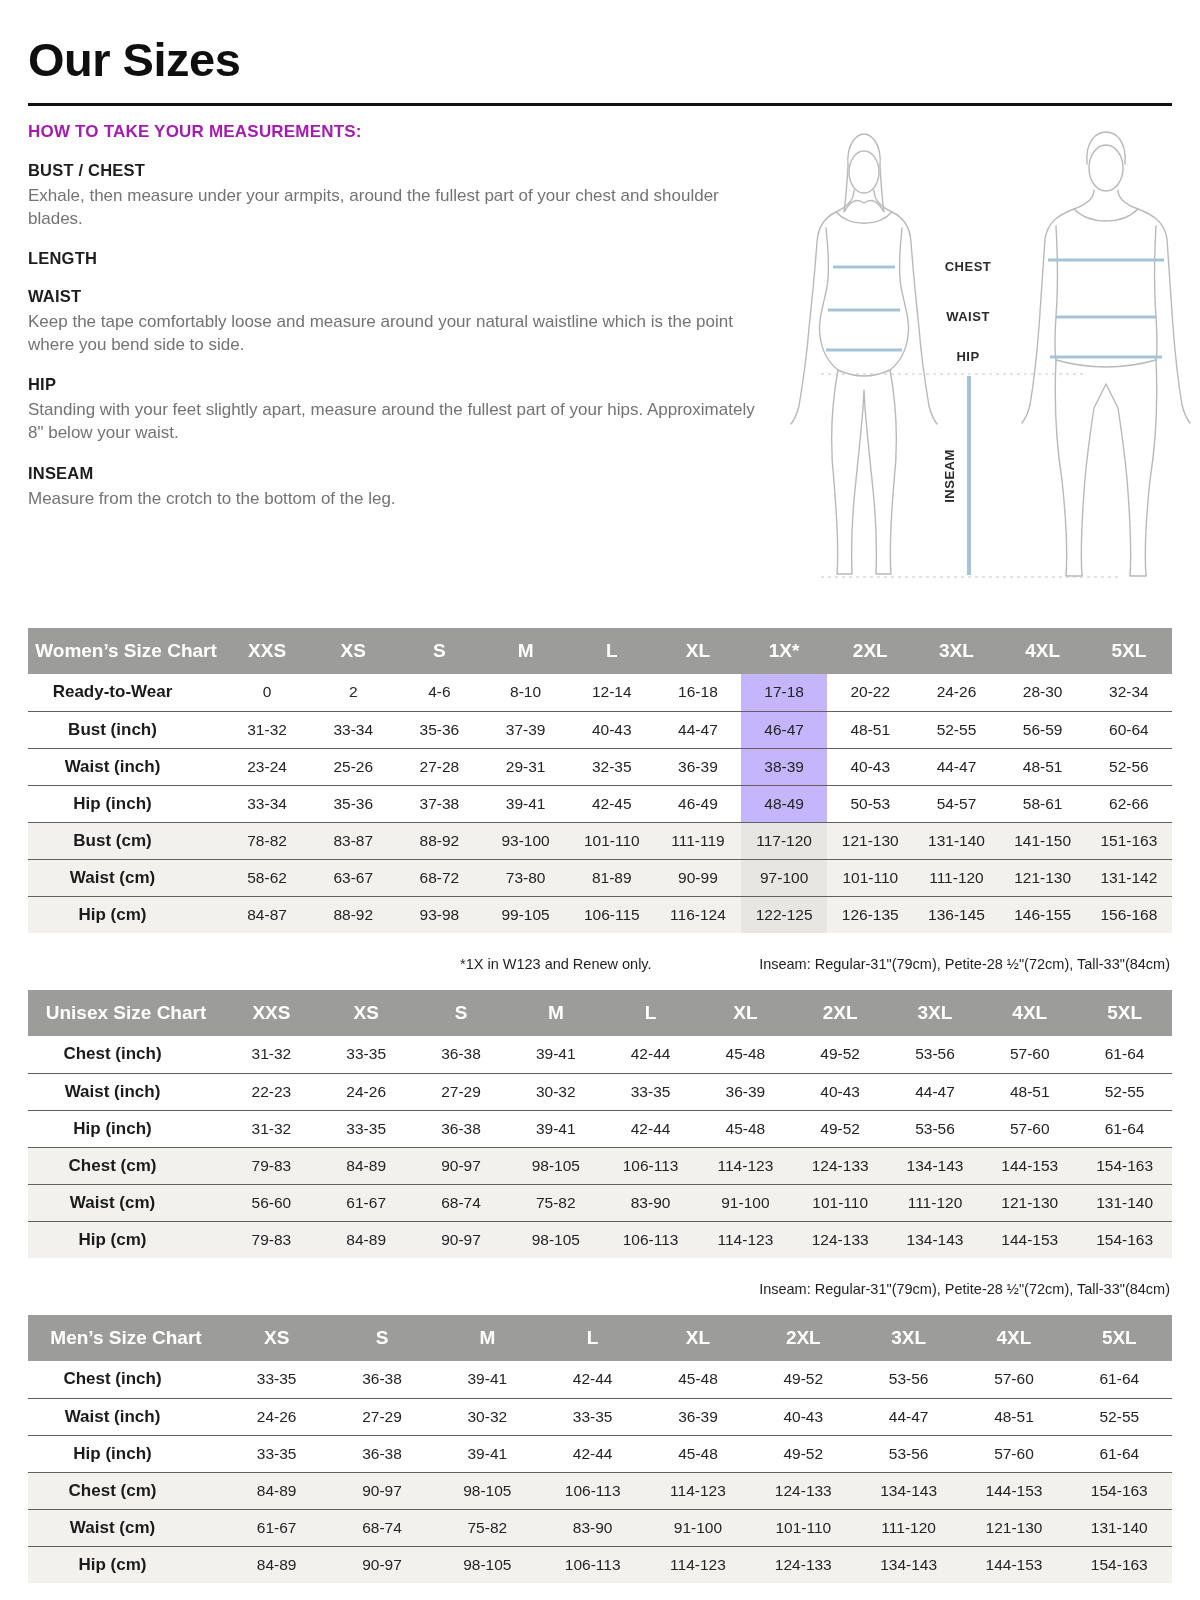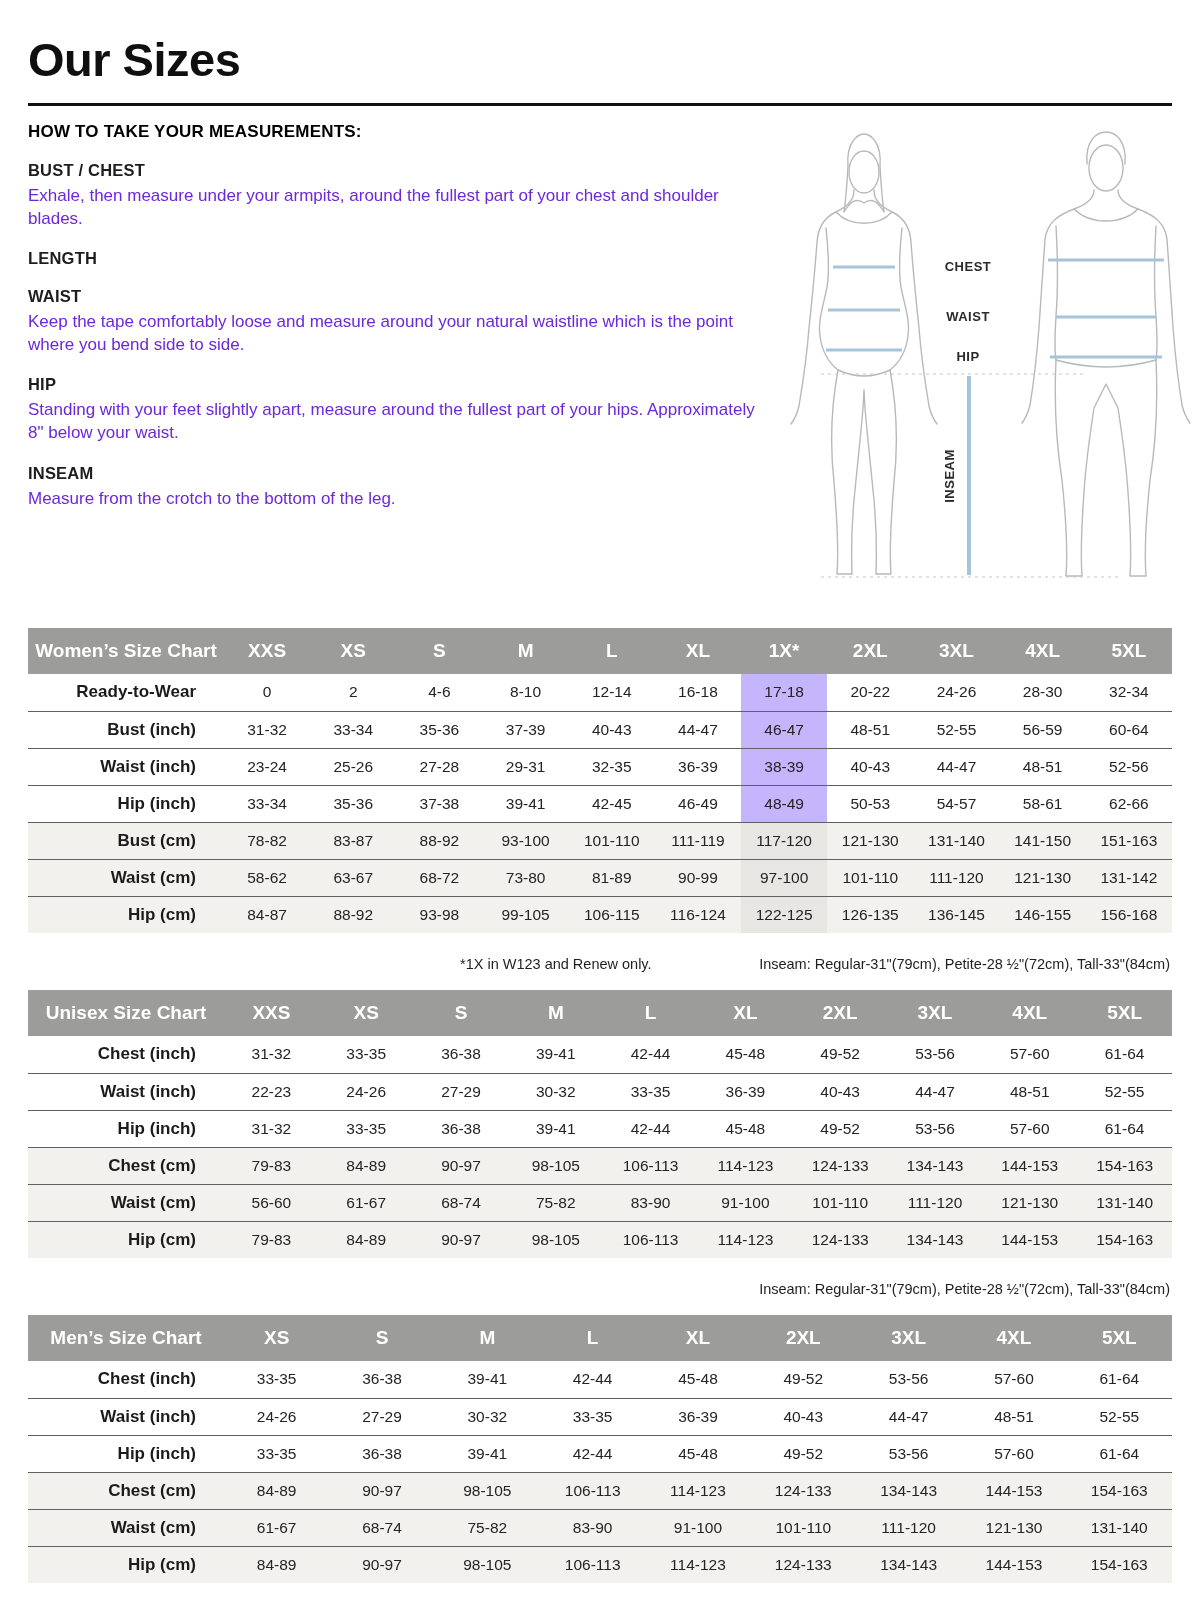--- a/index.html
+++ b/index.html
@@ -4,39 +4,39 @@
 <style>
   html,body { margin:0; padding:0; background:#fff; }
   body { width:1200px; font-family:"Liberation Sans", sans-serif; color:#222; }
   .page { padding:24px 28px 8px; }
 
   h1 { font-size:47px; font-weight:800; letter-spacing:-.5px; color:#0f0f0f; margin:8px 0 16px; }
   .rule { border:none; border-top:3px solid #111; margin:0 0 12px; }
 
   .top { position:relative; height:494px; }
   .intro { width:728px; }
-  .intro h2 { font-size:17px; font-weight:800; color:#000000; margin:16px 0 0; letter-spacing:.2px; }
+  .intro h2 { font-size:17px; font-weight:800; color:#a21caf; margin:16px 0 0; letter-spacing:.2px; }
   .msec h3 { font-size:16.5px; font-weight:800; color:#1d1d1d; margin:19px 0 5px; letter-spacing:.2px; }
-  .msec p { font-size:17px; line-height:1.33; color:#6d28d9; margin:0; }
+  .msec p { font-size:17px; line-height:1.33; color:#737373; margin:0; }
 
   .diagram { position:absolute; left:748px; top:2px; width:424px; }
   .diagram svg { display:block; }
   .fig { stroke:#b9b9b9; stroke-width:1.4; fill:none; stroke-linecap:round; stroke-linejoin:round; }
   .mline { stroke:#a5c4d7; stroke-width:3; }
   .dash { stroke:#c6c6c6; stroke-width:1; stroke-dasharray:3 4; }
   .dlabel { font-family:"Liberation Sans",sans-serif; font-size:13px; font-weight:800; fill:#2b2b2b; letter-spacing:.5px; }
 
   .chart { margin-top:12px; }
   .tbl { width:100%; border-collapse:collapse; table-layout:fixed; }
   .tbl col.label { width:196px; }
   .tbl thead th { background:#9c9c9a; color:#fff; font-size:19px; font-weight:700; height:38px; padding:4px 2px; text-align:center; }
   .tbl tbody tr { height:37px; }
   .tbl tbody tr + tr { border-top:1px solid #606060;margin-top:29px; }
   .tbl tbody tr.shaded { background:#f2f1ee; }
-  .tbl tbody th { text-align:right; padding-right:28px; font-size:17px; font-weight:800; color:#1b1b1b; }
+  .tbl tbody th { text-align:center; padding-right:28px; font-size:17px; font-weight:800; color:#1b1b1b; }
   .tbl tbody td { text-align:center; font-size:15.5px; color:#242424; padding:0 2px; }
   .tbl td.hl { background:#c4b5fd; }
   .tbl tr.shaded td.hl { background:#e8e6e2; }
 
   .notes { display:flex; align-items:flex-end; padding:13px 2px 6px; font-size:14.5px; color:#1f1f1f; min-height:26px; }
   .note-star { margin-left:430px; }
   .note-inseam { margin-left:auto; }
   .note-inseam b { font-weight:400; }
 </style>
 </head>

